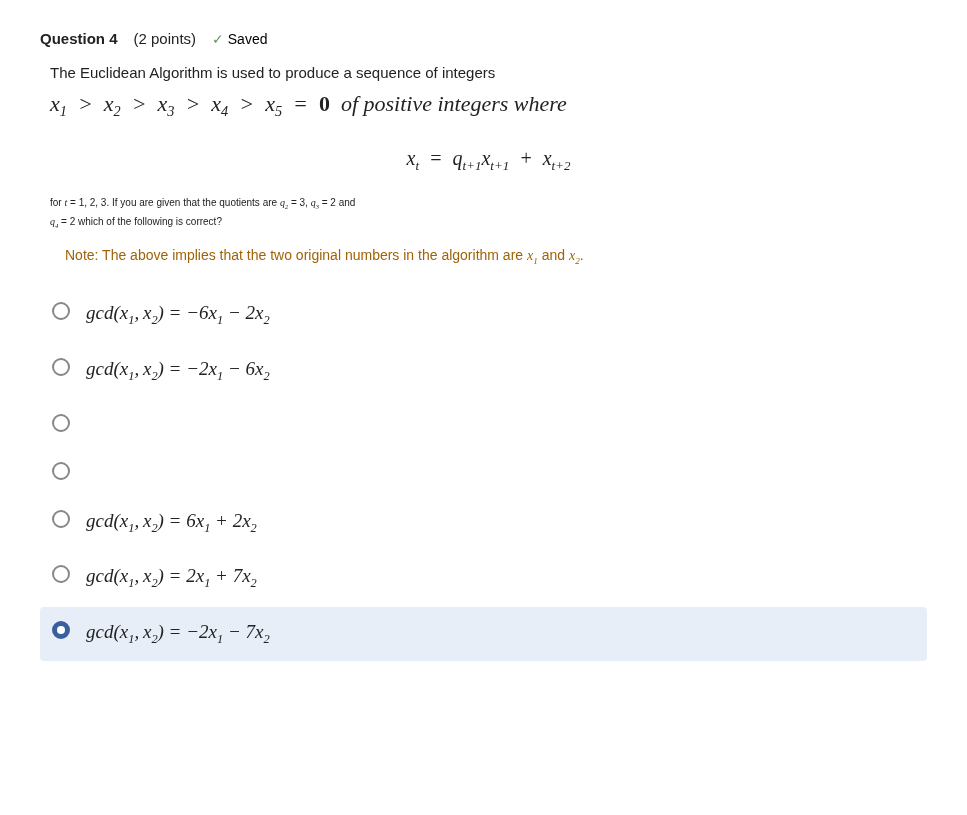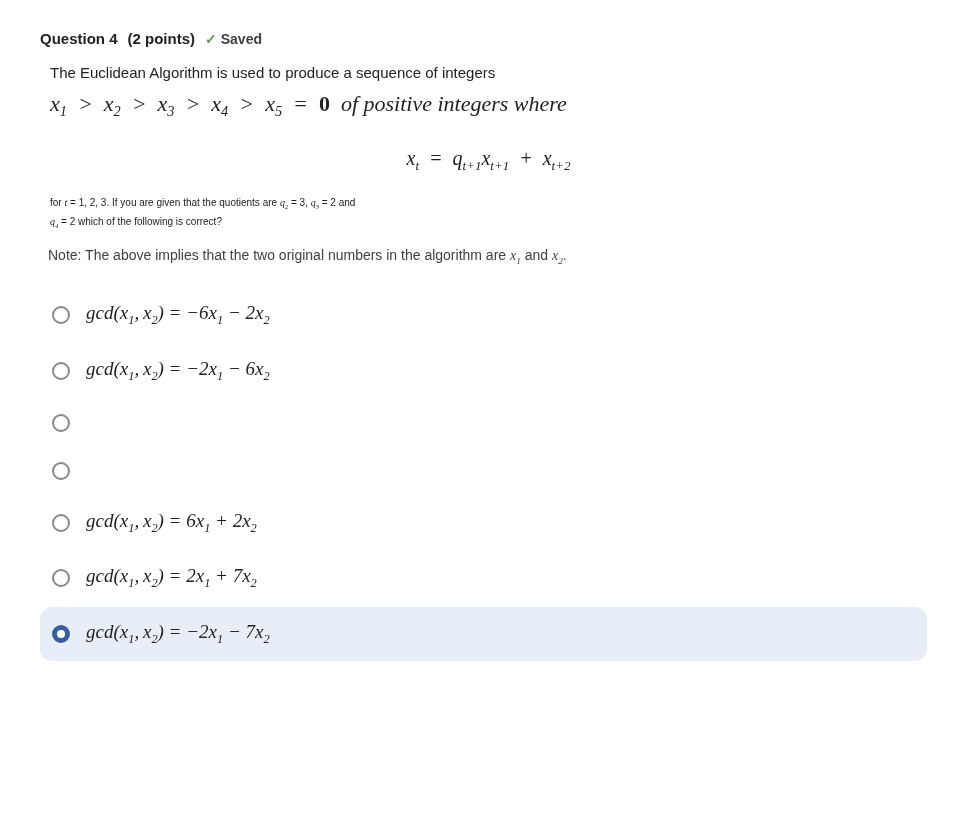--- a/index.html
+++ b/index.html
@@ -17,30 +17,30 @@
       padding: 30px 40px;
     }
 
     .question-header {
       font-family: Arial, sans-serif;
       font-size: 15px;
       font-weight: bold;
       margin-bottom: 14px;
       display: flex;
       align-items: center;
-      gap: 10px;
+      gap: 16px;
     }
 
     .question-header .points {
-      font-weight: bold;
+      font-weight: normal;
     }
 
     .saved-label {
-      color: #404040;
-      font-weight: bold;
+      color: #000000;
+      font-weight: normal;
       font-size: 14px;
       display: flex;
       align-items: center;
       gap: 4px;
     }
 
     .saved-label::before {
       content: '✓';
       color: #5a9a5a;
     }
@@ -62,45 +62,45 @@
     }
 
     .math-inline {
       font-family: Georgia, 'Times New Roman', serif;
       font-style: italic;
     }
 
     .note-text {
       font-family: Arial, sans-serif;
       font-size: 14px;
-      color: #404040;
-      margin: 14px 0 20px 8px;
+      color: #a16207;
+      margin: 14px 0 20px 25px;
       line-height: 1.5;
     }
 
     .options-list {
       list-style: none;
       padding: 0;
       margin: 0;
     }
 
     .option-item {
       display: flex;
-      align-items: center;
+      align-items: flex-start;
       padding: 14px 12px;
       margin-bottom: 2px;
       font-size: 19px;
       font-family: Georgia, 'Times New Roman', serif;
       font-style: italic;
       cursor: pointer;
     }
 
     .option-item.selected {
       background-color: #e8eef8;
-      border-radius: 12px;
+      border-radius: 4px;
     }
 
     .option-radio {
       width: 18px;
       height: 18px;
       border-radius: 50%;
       border: 2px solid #888;
       margin-right: 16px;
       flex-shrink: 0;
       display: flex;

